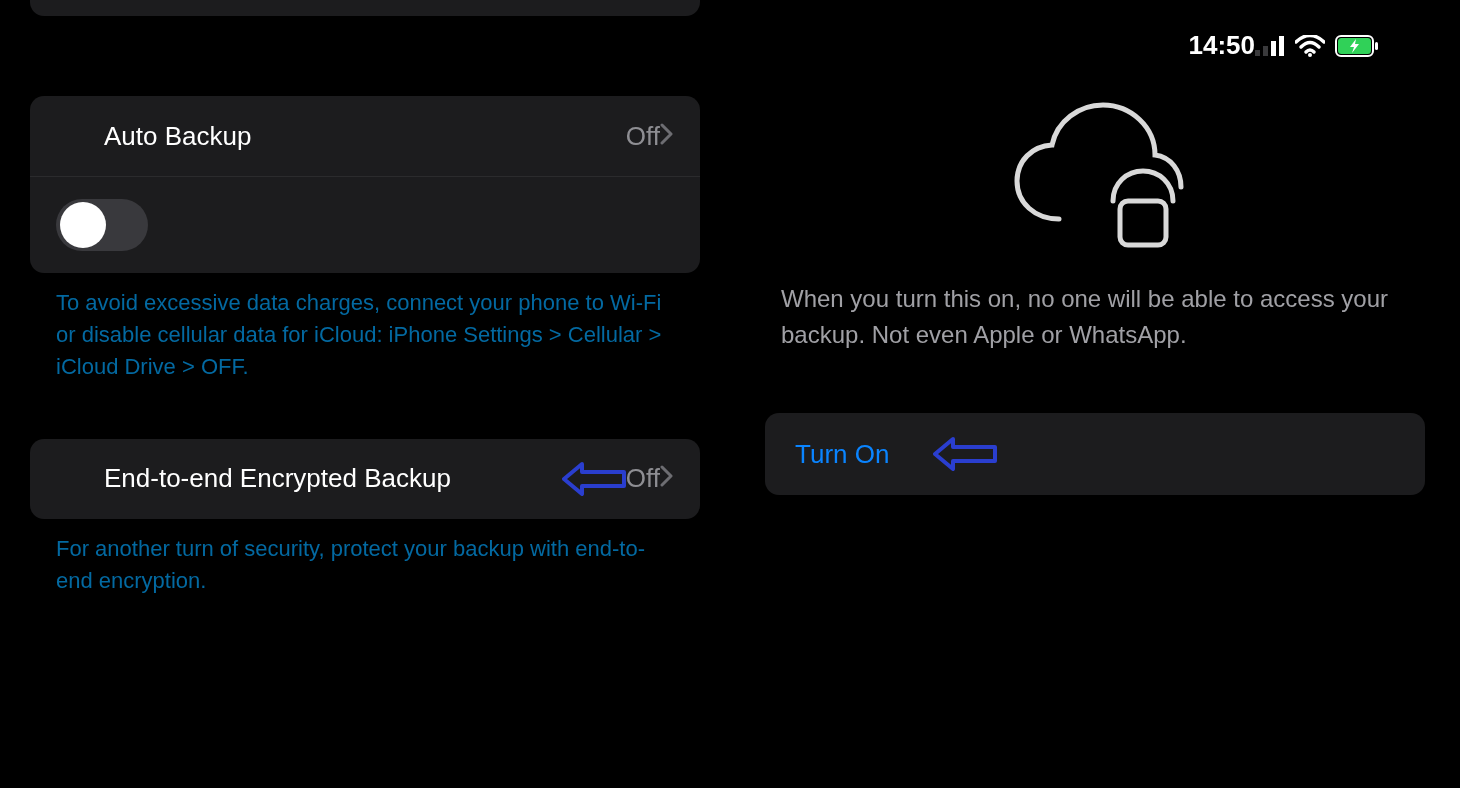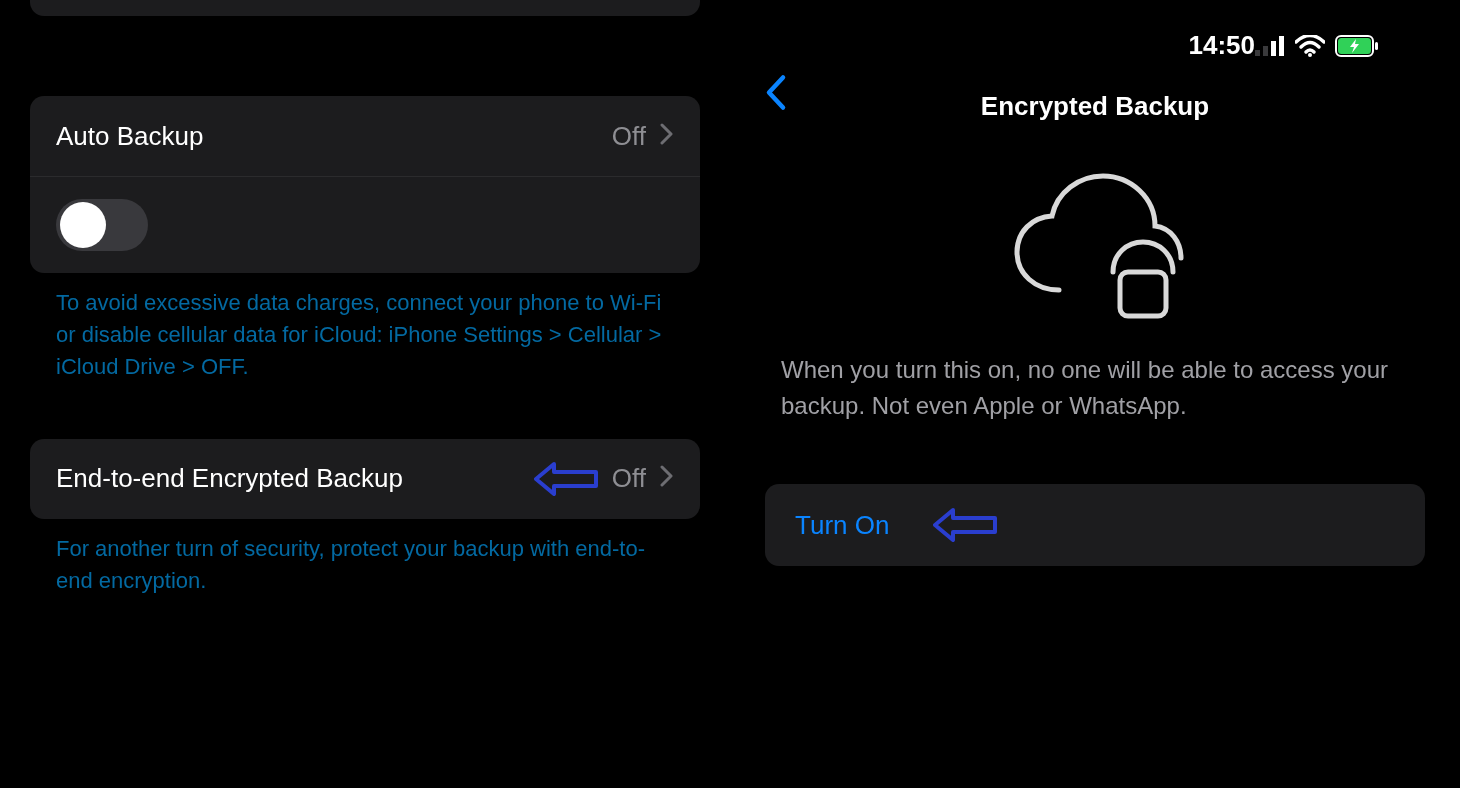--- a/index.html
+++ b/index.html
@@ -37,25 +37,24 @@
       display: flex;
       align-items: center;
       justify-content: space-between;
       padding: 22px 26px;
       font-size: 26px;
       min-height: 80px;
     }
     .cell + .cell {
       border-top: 1px solid #2b2b2d;
     }
-    .cell-label { color: #fff; font-weight: 400; }
+    .cell-label { color: #fff; font-weight: 400; margin-left: 48px; }
     .cell-right {
       display: flex;
       align-items: center;
-      gap: 14px;
       text-align: right;
     }
     .cell-value { color: #8e8e93; font-size: 26px; }
     .chevron {
       font-size: 20px; color: #6d6d72; font-weight: 300;
     }
     .toggle {
       width: 92px; height: 52px; border-radius: 26px;
       background: #39393d; position: relative; cursor: pointer;
     }
@@ -187,28 +186,20 @@
         <svg width="44" height="22" viewBox="0 0 44 22">
           <rect x="1" y="1" width="37" height="20" rx="5" stroke="#fff" stroke-width="2" fill="none"></rect>
           <rect x="3" y="3" width="33" height="16" rx="3.5" fill="#30d158"></rect>
           <rect x="40" y="7" width="3" height="8" rx="1.5" fill="#fff"></rect>
           <path d="M21 4 L15 12 L19 12 L17 18 L24 9 L20 9 Z" fill="#fff"></path>
         </svg>
       </span>
     </span>
   </div>
 
-  <div class="nav-row">
-    <span class="back-chevron">
-      <svg width="22" height="36" viewBox="0 0 22 36">
-          <path d="M18 3 L4 18 L18 33" stroke="#0a84ff" stroke-width="4.5" fill="none" stroke-linecap="round" stroke-linejoin="round"></path>
-        </svg>
-    </span>
-    <span class="nav-title">Encrypted Backup</span>
-  </div>
 
   <div class="hero-icon">
     <svg width="180" height="150" viewBox="0 0 180 150">
       <path d="M54 118 C30 118 12 102 12 80 C12 60 27 45 47 44 C52 20 74 4 98 4 C126 4 150 26 150 54 C166 56 176 70 176 86" stroke="#d9d9d9" stroke-width="5" fill="none" stroke-linecap="round"></path>
       <path d="M108 100 C108 82 122 70 138 70 C154 70 168 82 168 100" stroke="#d9d9d9" stroke-width="5" fill="none" stroke-linecap="round"></path>
       <rect x="115" y="100" width="46" height="44" rx="8" stroke="#d9d9d9" stroke-width="5" fill="#000"></rect>
     </svg>
   </div>
 
   <div class="body-text">When you turn this on, no one will be able to access your backup. Not even Apple or WhatsApp.</div>

